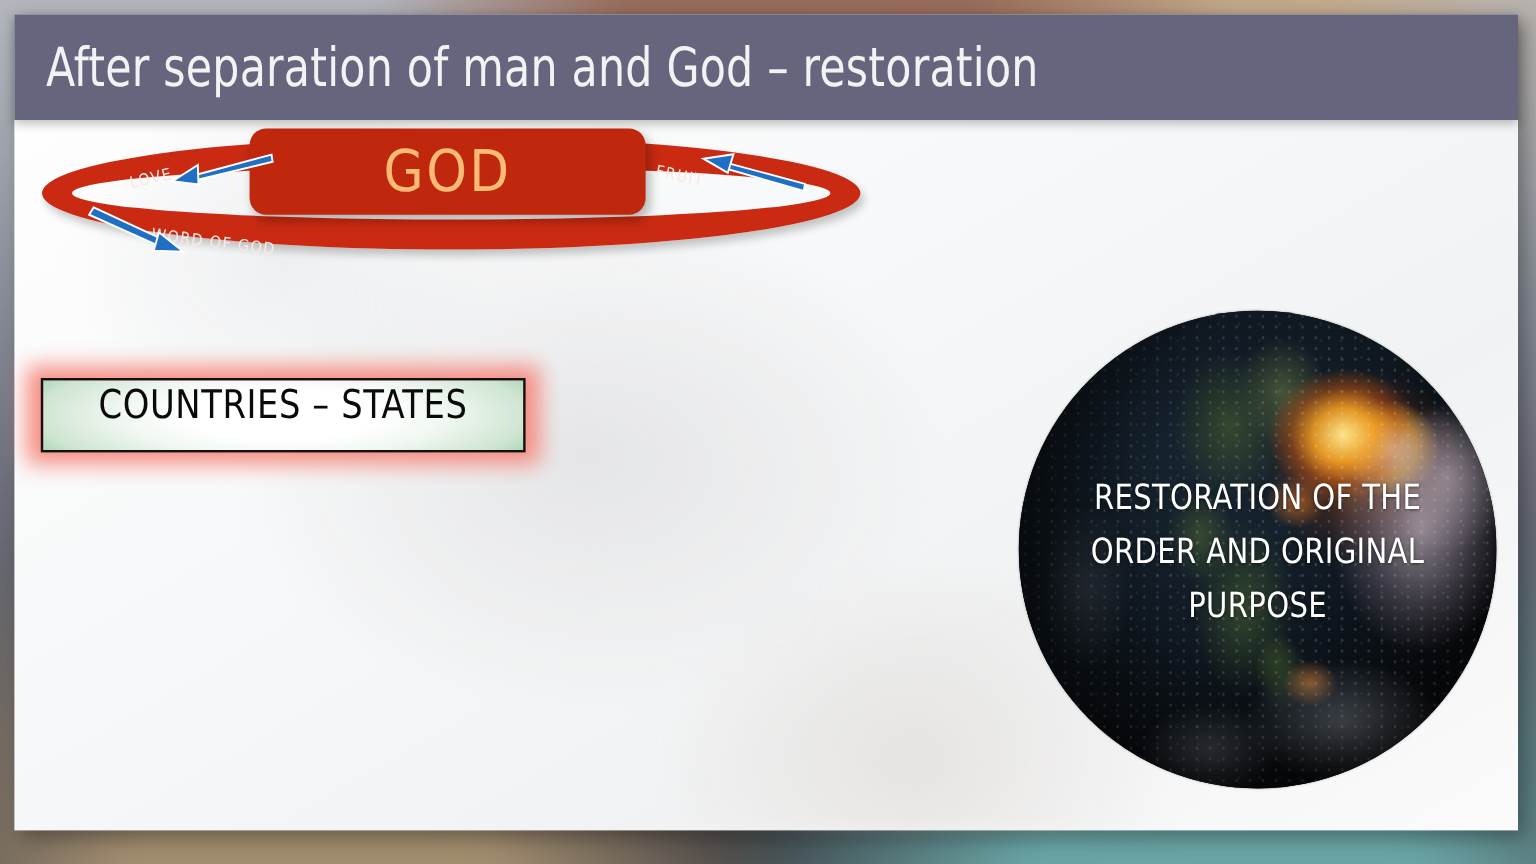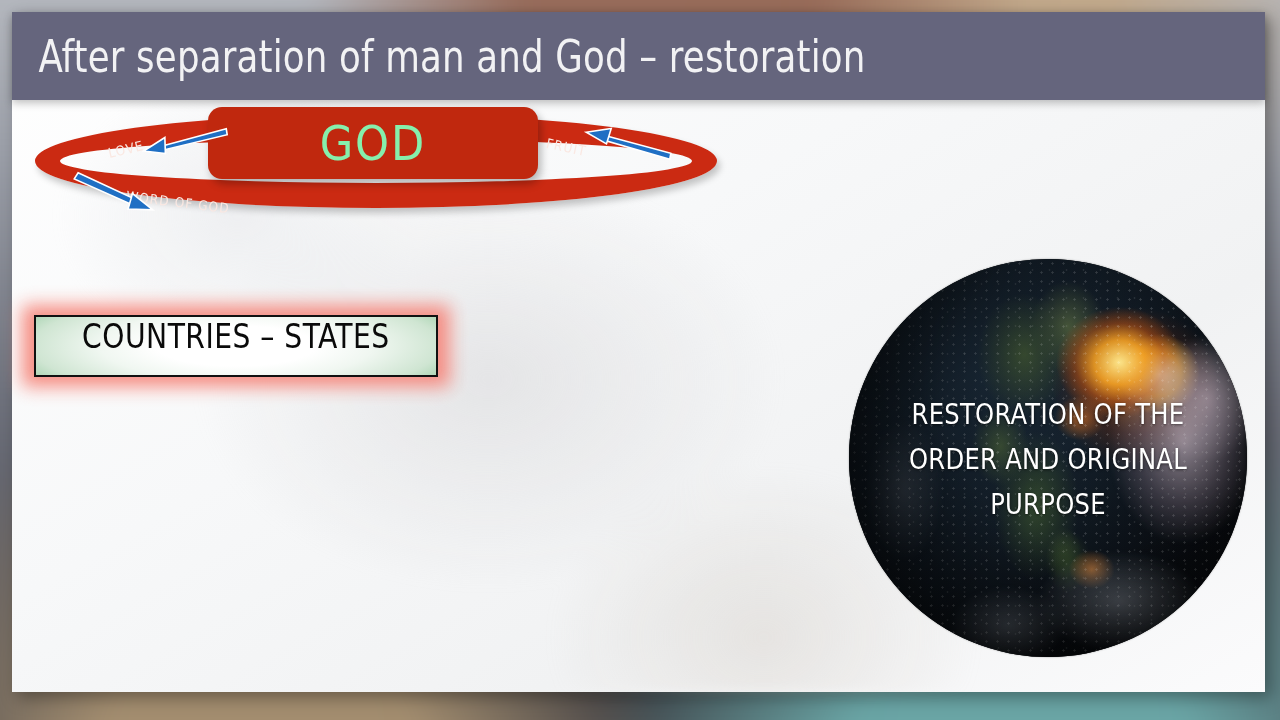--- a/index.html
+++ b/index.html
@@ -104,21 +104,21 @@
     width: 330px;
     height: 72px;
     background: #c0280e;
     border-radius: 14px;
     box-shadow: 3px 5px 9px rgba(0,0,0,0.28);
     display: flex;
     align-items: center;
     justify-content: center;
   }
   .god-box .god-text {
-    color: #86efac;
+    color: #fdba74;
     font-size: 48px;
     font-weight: 300;
     letter-spacing: 2px;
     font-family: "DejaVu Sans Condensed", "Liberation Sans Narrow", "Liberation Sans", sans-serif;
   }
 
   .ring-label {
     position: absolute;
     color: #fae8e2;
     font-size: 13.5px;

